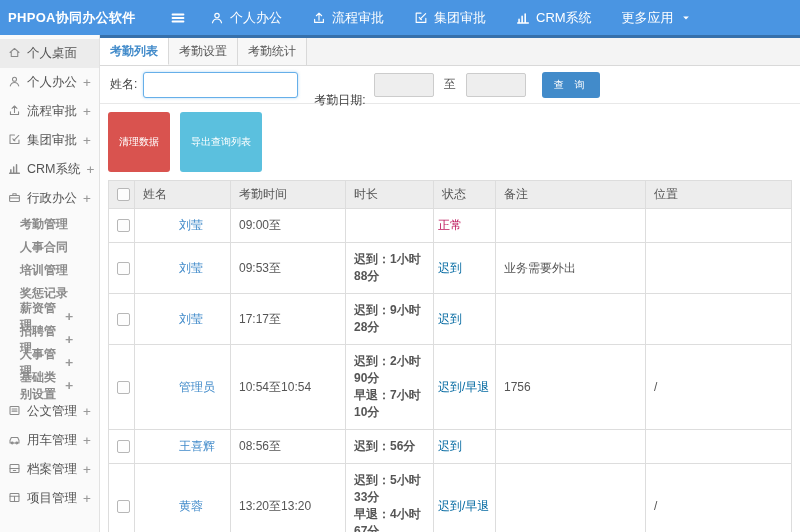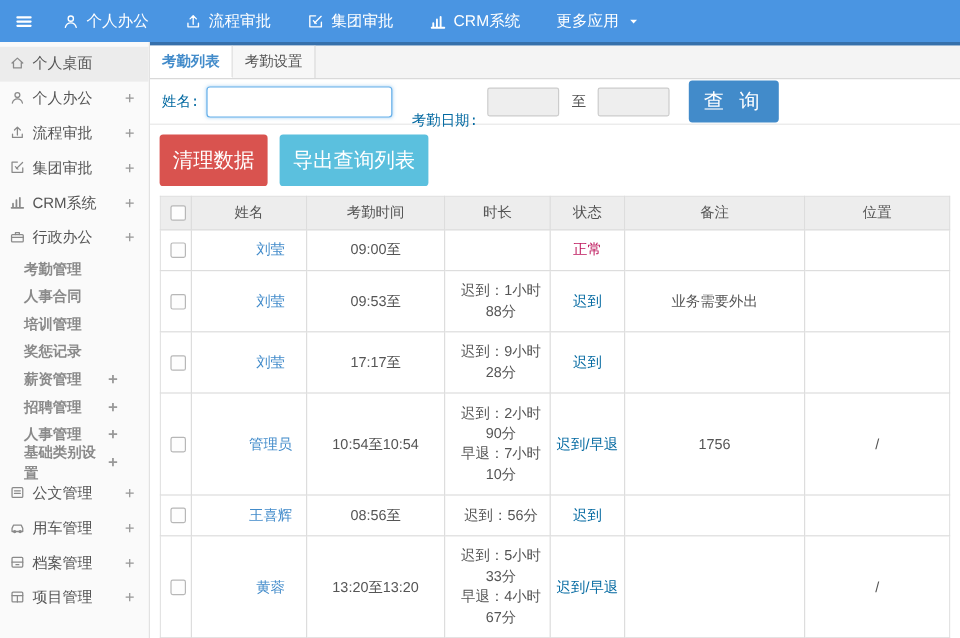--- a/index.html
+++ b/index.html
@@ -8,62 +8,63 @@
 
   
   .topbar { height:35px; background:#4a95e2; display:flex; align-items:center; color:#fff; }
   .logo { width:158px; padding-left:8px; font-size:13px; font-weight:bold; letter-spacing:.3px; white-space:nowrap; }
   .hamburger { margin:0 24px 0 12px; display:flex; align-items:center; cursor:pointer; }
   .topnav { display:flex; align-items:center; gap:30px; font-size:13px; }
   .nav-item { display:flex; align-items:center; gap:6px; cursor:pointer; white-space:nowrap; }
 
   
   .layout { display:flex; height:497px; }
-  .sidebar { width:125px; background:#fafafa; border-right:1px solid #e2e2e2; padding-top:4px; overflow:hidden; flex:none; }
+  .sidebar { width:100px; background:#fafafa; border-right:1px solid #e2e2e2; padding-top:4px; overflow:hidden; flex:none; }
   .side-item { height:29px; display:flex; align-items:center; gap:6px; padding:0 12px 0 8px; font-size:12.5px; color:#555; cursor:pointer; }
   .side-item.active { background:#ececec; }
   .side-item .lbl { white-space:nowrap; }
   .expand { margin-left:auto; color:#999; font-size:13px; font-family:"DejaVu Sans Mono",monospace; }
   .side-sub-item { height:23px; display:flex; align-items:center; padding:0 26px 0 20px; font-size:12px; color:#8a8a8a; cursor:pointer;font-weight:bold; }
   .side-icon { color:#8a8a8a; flex:none; }
 
   
   .content { flex:1; border-top:3px solid #3670ab; background:#fff; display:flex; flex-direction:column; overflow:hidden; }
   .tabbar { height:28px; background:#f4f4f4; border-bottom:1px solid #d9d9d9; display:flex; flex:none; }
   .tab { min-width:66px; padding:0 10px; text-align:center; line-height:26px; border-right:1px solid #d9d9d9; background:#f7f7f7; color:#555; cursor:pointer; white-space:nowrap; }
   .tab.active { background:#fff; color:#428bca; font-weight:bold; border-bottom:1px solid #fff; }
 
   .filterbar { height:38px; border-bottom:1px solid #e8e8e8; display:flex; align-items:center; padding-left:10px; flex:none; }
-  .filterbar label { color:#0369a1;font-family:Liberation Mono, monospace; }
+  .filterbar label { color:#404040; }
   .name-input { width:155px; height:26px; border:1px solid #66afe9; border-radius:3px; margin-left:6px; padding:0 6px; outline:none; box-shadow:0 0 3px rgba(102,175,233,.5); font-size:12px; }
   .date-label { margin-left:16px;margin-top:32px; }
   .date-input { width:60px; height:24px; background:#eee; border:1px solid #ccc; border-radius:2px; margin-left:8px; padding:0 4px; font-size:12px; }
   .to-label { margin:0 2px 0 10px; }
-  .btn { color:#fff; border:none; border-radius:3px; font-size:17px; cursor:pointer; }
+  .btn { color:#fff; border:none; border-radius:3px; font-size:10px; cursor:pointer; }
   .btn-search { background:#428bca; padding:6px 12px; margin-left:16px; letter-spacing:4px; }
   .actionbar { padding:8px; display:flex; gap:10px; flex:none; }
   .btn-danger { background:#d9534f; padding:7px 11px; }
-  .btn-info { background:#5bc0de; padding:10px 11px; }
+  .btn-info { background:#5bc0de; padding:23px 11px; }
 
   
   .table-wrap { margin:0 8px; overflow:hidden; }
   table { width:100%; border-collapse:collapse; table-layout:fixed; }
-  th, td { border:1px solid #ddd; padding:8px; text-align:center; vertical-align:middle; line-height:17px; font-size:12px; }
+  th, td { border:1px solid #ddd; padding:8px; text-align:left; vertical-align:middle; line-height:17px; font-size:12px; }
   th { background:#ededed; color:#555; font-weight:normal; padding:5px 8px; }
-  td.c-duration { padding:8px 2px 8px 8px; white-space:pre-line; }
+  td.c-duration { padding:8px 2px 8px 8px; white-space:pre-line;font-weight:bold; }
   td.c-status { white-space:nowrap; padding:8px 4px; }
   .status-late { color:#0369a1; }
   .status-normal { color:#be185d; }
   a.name-link { color:#428bca; text-decoration:none; cursor:pointer;margin-left:36px; }
   .checkbox { width:13px; height:13px; border:1px solid #b7b7b7; background:#fdfdfd; border-radius:2px; display:inline-block; vertical-align:middle; cursor:pointer; }
 </style>
 </head>
 <body>
 
 <div class="topbar">
+  <div class="logo">PHPOA协同办公软件</div>
   <div class="hamburger">
       <svg class="" width="16" height="16" viewBox="0 0 16 16" fill="none" stroke="currentColor" stroke-width="1.3" stroke-linecap="round" stroke-linejoin="round">
         <path d="M2.5 4.5h11M2.5 8h11M2.5 11.5h11" stroke-width="1.8"></path>
       </svg>
     </div>
   <div class="topnav">
       <span class="nav-item">
         <svg class="" width="14" height="14" viewBox="0 0 16 16" fill="none" stroke="currentColor" stroke-width="1.3" stroke-linecap="round" stroke-linejoin="round">
           <circle cx="8" cy="5.2" r="2.5"></circle>
           <path d="M2.8 13.5c.8-2.9 2.7-4.3 5.2-4.3s4.4 1.4 5.2 4.3"></path>
@@ -202,20 +203,21 @@
           </svg></span>
         <span class="lbl">项目管理</span>
         <span class="expand">+</span>
       </div>
     </div>
 
   <div class="content">
     <div class="tabbar">
         <div class="tab active">考勤列表</div>
         <div class="tab">考勤设置</div>
+        <div class="tab">考勤统计</div>
       </div>
 
     <div class="filterbar">
       <label>姓名:</label>
       <input class="name-input" type="text" value="" style="">
       <label class="date-label">考勤日期:</label>
       <input class="date-input" type="text" value="" style="">
       <span class="to-label">至</span>
       <input class="date-input" type="text" value="" style="">
       <button class="btn btn-search">查 询</button>

